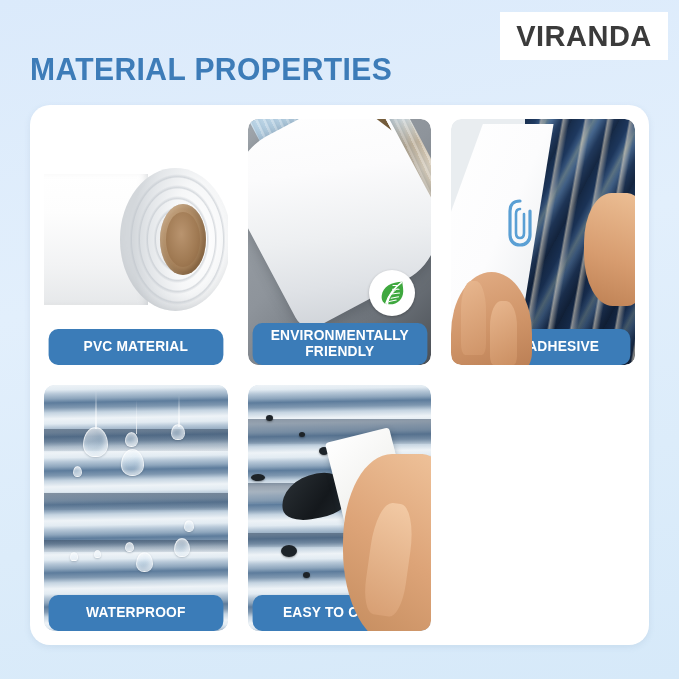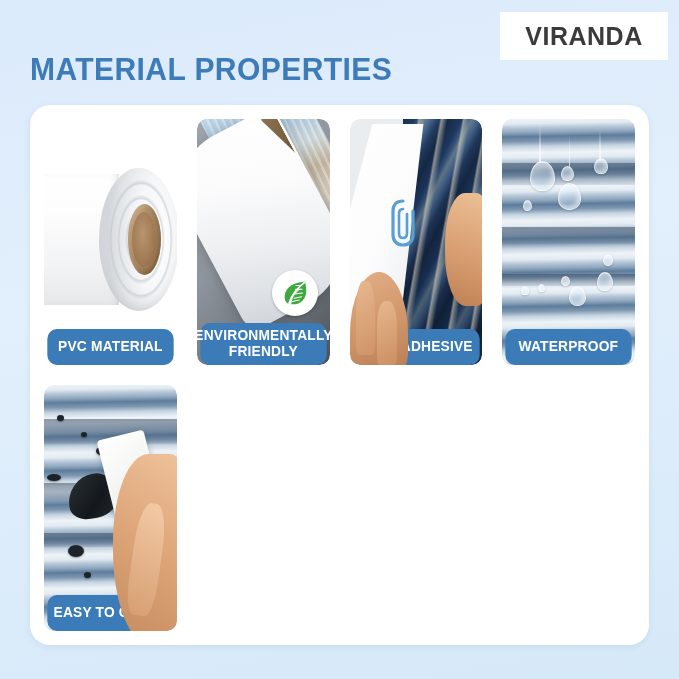--- a/index.html
+++ b/index.html
@@ -27,21 +27,21 @@
     top: 12px;
     left: 500px;
     width: 168px;
     height: 48px;
     background: #ffffff;
     display: flex;
     align-items: center;
     justify-content: center;
   }
   .brand-text {
-    font-size: 25px;
+    font-size: 29px;
     font-weight: bold;
     letter-spacing: 0.5px;
     color: #3b3b3b;
     font-family: "Liberation Sans", sans-serif;
   }
 
   .page-title {
     position: absolute;
     top: 52px;
     left: 30px;
@@ -66,21 +66,21 @@
     box-shadow: 0 2px 6px rgba(120,150,180,0.16);
   }
 
   .grid {
     position: absolute;
     left: 14px;
     top: 14px;
     width: 591px;
     height: 512px;
     display: grid;
-    grid-template-columns: repeat(4, 1fr);
+    grid-template-columns: repeat(3, 1fr);
     grid-template-rows: repeat(2, 1fr);
     column-gap: 12px;
     row-gap: 14px;
     gap: 20px;
   }
 
   
   .card {
     position: relative;
     border-radius: 10px;

